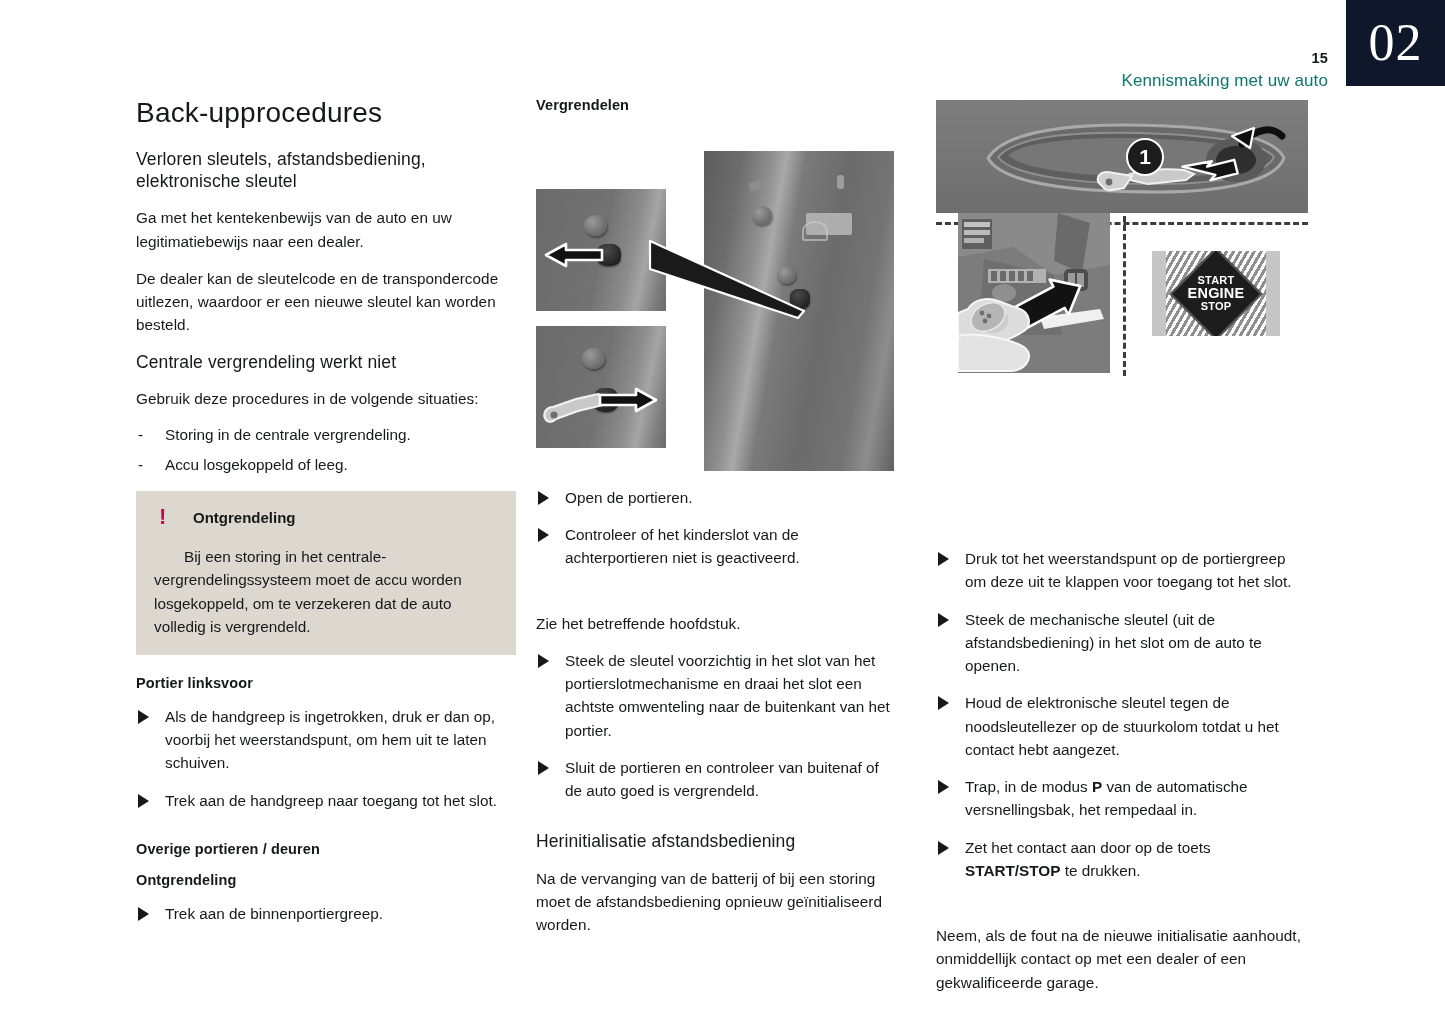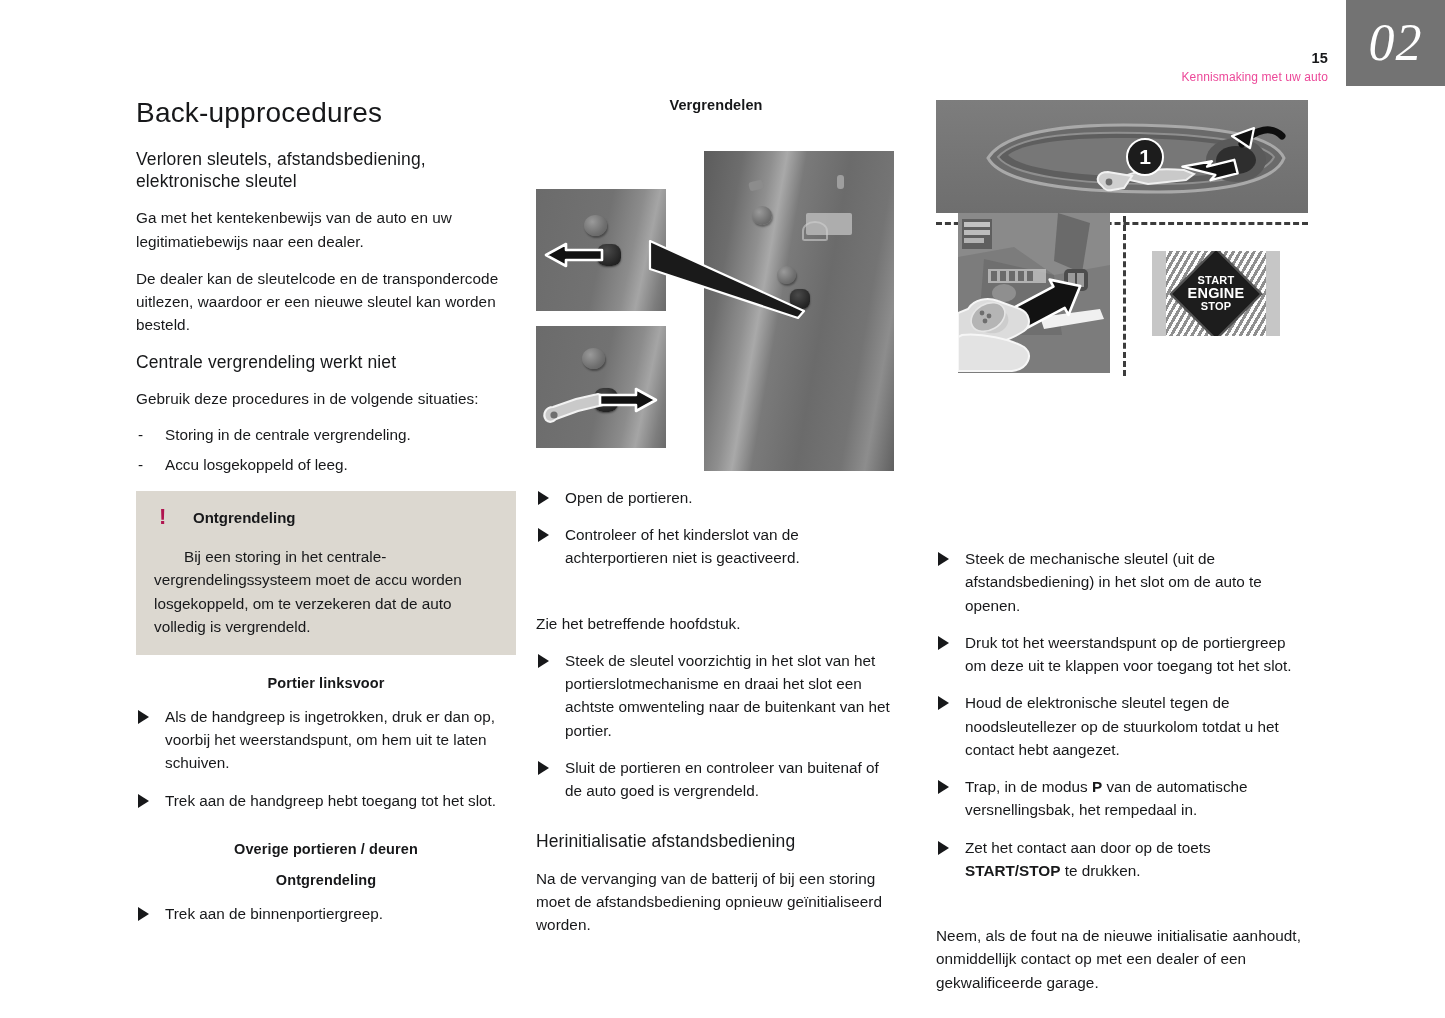--- a/index.html
+++ b/index.html
@@ -10,52 +10,52 @@
     color:#17181a;
     position:relative;
     overflow:hidden;
   }
   .page{position:absolute;inset:0;}
 
   
   .chapter-tab{
     position:absolute;top:0;right:0;
     width:99px;height:86px;
-    background:#737373;
-    display:flex;align-items:center;justify-content:center;font-style:italic;
+    background:#0f172a;
+    display:flex;align-items:center;justify-content:center;
   }
   .chapter-num{
     font-family:"Liberation Serif", serif;
     font-size:52px;color:#fff;line-height:1;letter-spacing:1px;
   }
   .header-right{
     position:absolute;top:18px;right:117px;
     text-align:right;
     margin-top:31px;
   }
   .page-no{font-size:14.5px;font-weight:bold;line-height:1.35;letter-spacing:.2px;}
-  .header-sub{font-size:12px;line-height:1.4;letter-spacing:.1px;color:#ec4899;}
+  .header-sub{font-size:17px;line-height:1.4;letter-spacing:.1px;color:#0f766e;}
 
   
   .col{position:absolute;top:96px;}
   .col-1{left:136px;width:380px;}
   .col-2{left:536px;width:360px;}
   .col-3{left:936px;width:372px;}
 
   h1.title{
     font-size:28px;font-weight:400;margin:0 0 18px 0;
     letter-spacing:.2px;line-height:1.2;
   }
   h2.sub{
     font-size:17.5px;font-weight:normal;margin:0 0 9px 0;
     line-height:1.28;letter-spacing:.1px;
   }
   h3.minor{
     font-size:14.5px;font-weight:bold;margin:0 0 12px 0;
-    line-height:1.3;letter-spacing:.1px;text-align:center;
+    line-height:1.3;letter-spacing:.1px;
   }
   p.body{
     font-size:15.3px;line-height:1.52;margin:14px 0 14px 0;
     letter-spacing:.05px;
   }
   p.body.tight{margin-bottom:12px;}
 
   
   ul.dash{list-style:none;margin:0 0 14px 0;padding:0;}
   ul.dash li{
@@ -224,21 +224,21 @@
       <div class="warn-head">
         <span class="warn-bang">!</span>
         <span class="warn-title">Ontgrendeling</span>
       </div>
       <p class="warn-body">Bij een storing in het centrale-vergrendelingssysteem moet de accu worden losgekoppeld, om te verzekeren dat de auto volledig is vergrendeld.</p>
     </div>
 
     <h3 class="minor">Portier linksvoor</h3>
     <ul class="arrow">
       <li>Als de handgreep is ingetrokken, druk er dan op, voorbij het weerstandspunt, om hem uit te laten schuiven.</li>
-      <li>Trek aan de handgreep hebt toegang tot het slot.</li>
+      <li>Trek aan de handgreep naar toegang tot het slot.</li>
     </ul>
     <div class="spacer-14"></div>
 
     <h3 class="minor">Overige portieren / deuren</h3>
     <h3 class="minor">Ontgrendeling</h3>
     <ul class="arrow">
       <li>Trek aan de binnenportiergreep.</li>
     </ul>
   </div>
 
@@ -369,22 +369,22 @@
         <div class="diamond"></div>
         <div class="diamond-txt">
           <div class="dt1">START</div>
           <div class="dt2">ENGINE</div>
           <div class="dt3">STOP</div>
         </div>
       </div>
     </div>
 
     <ul class="arrow" style="margin-top:24px">
+      <li><span>Druk tot het weerstandspunt op de portiergreep om deze uit te klappen voor toegang tot het slot.</span></li>
       <li><span>Steek de mechanische sleutel (uit de afstandsbediening) in het slot om de auto te openen.</span></li>
-      <li><span>Druk tot het weerstandspunt op de portiergreep om deze uit te klappen voor toegang tot het slot.</span></li>
       <li><span>Houd de elektronische sleutel tegen de noodsleutellezer op de stuurkolom totdat u het contact hebt aangezet.</span></li>
       <li><span>Trap, in de modus </span><b>P</b><span> van de automatische versnellingsbak, het rempedaal in.</span></li>
       <li><span>Zet het contact aan door op de toets </span><b>START/STOP</b><span> te drukken.</span></li>
     </ul>
     <div class="spacer-14"></div>
 
     <p class="body">Neem, als de fout na de nieuwe initialisatie aanhoudt, onmiddellijk contact op met een dealer of een gekwalificeerde garage.</p>
   </div>
 
 </div>

